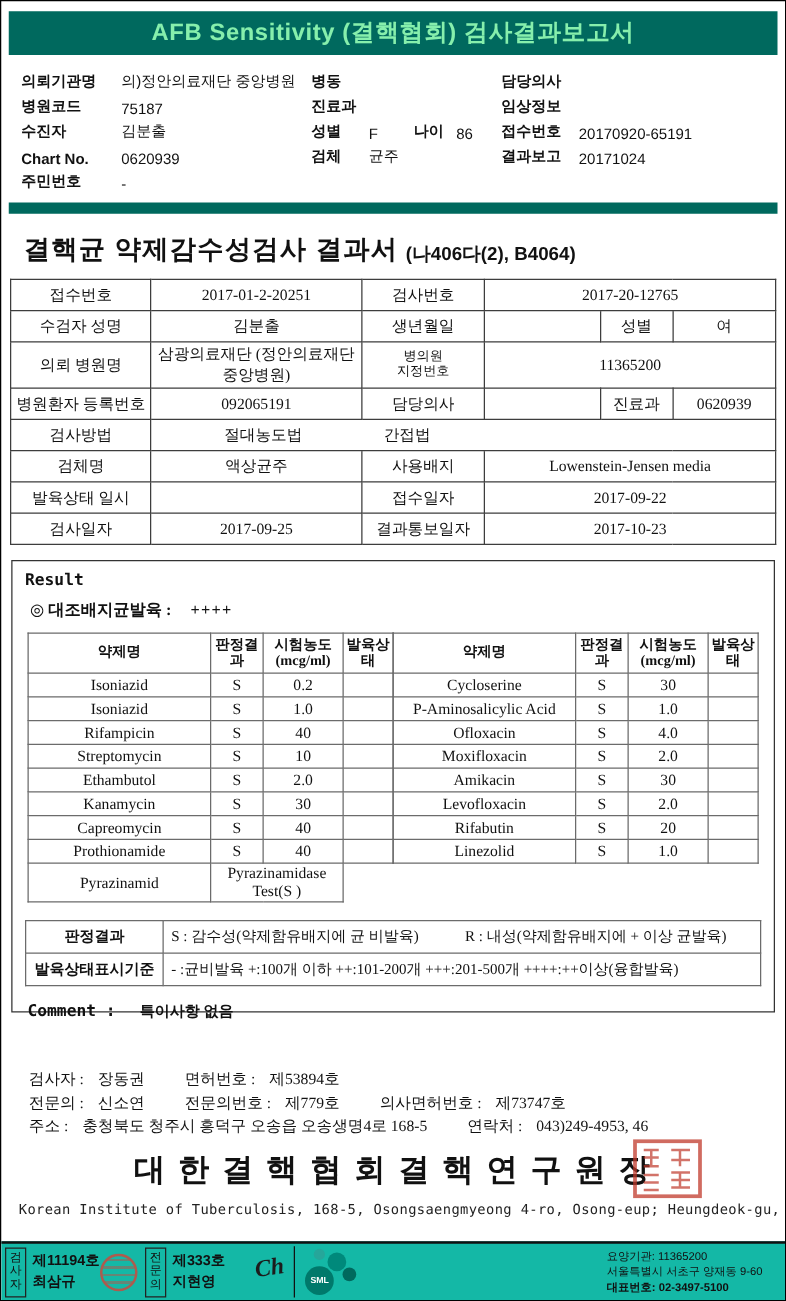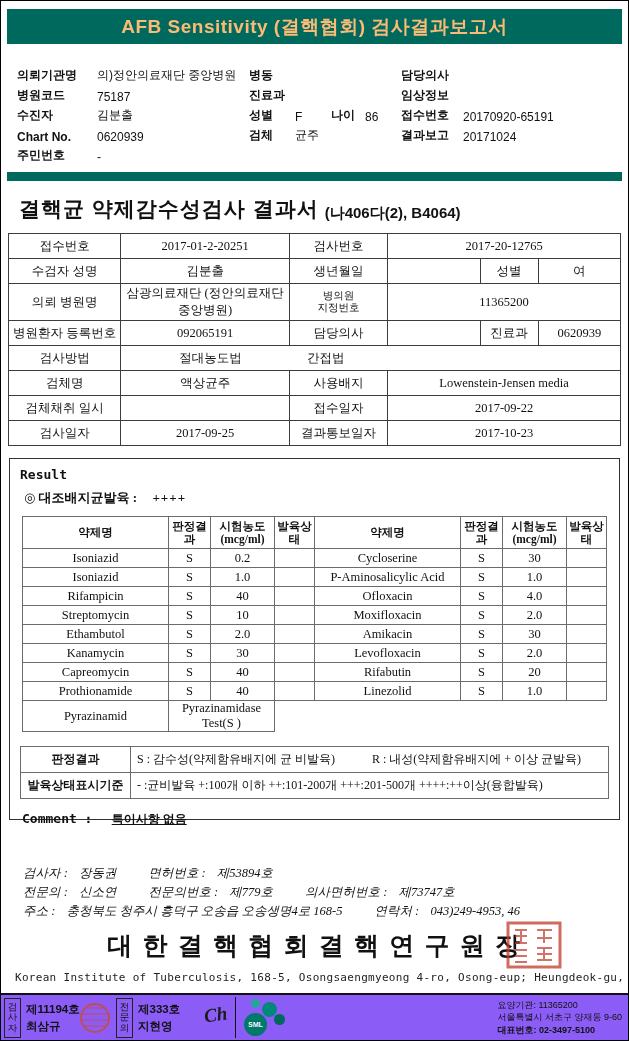--- a/index.html
+++ b/index.html
@@ -1,21 +1,21 @@
 <!DOCTYPE html>
 <html><head>
 <meta charset="utf-8">
 <style>
   * { box-sizing: border-box; margin: 0; padding: 0; }
   html, body { margin: 0; padding: 0; }
   body { background: #e8e8e8; font-family: "Liberation Sans", "DejaVu Sans", sans-serif; color: #111; }
   .page { position: relative; width: 629px; height: 1041px; background: #fff; overflow: hidden; margin: 0; border: 1px solid #000; }
 
   
-  .banner { margin: 8px 6px 12px; background: #00695e; color: #fdba74; font-weight: bold; font-size: 19px; text-align: center; height: 35px; line-height: 35px; letter-spacing: .5px; }
+  .banner { margin: 8px 6px 2px; background: #00695e; color: #86efac; font-weight: bold; font-size: 19px; text-align: center; height: 35px; line-height: 35px; letter-spacing: .5px; }
 
   
   .info { display: flex; padding: 8px 12px 0 16px; font-size: 12px; }
   .info-left { width: 384px; }
   .info-right { width: 205px; }
   .info-row { display: flex; height: 20px; align-items: flex-end; }
   .il-label  { font-weight: bold; width: 80px; }
   .il-value  { width: 152px; }
   .il-label2 { font-weight: bold; width: 46px; }
   .il-value2 { width: 36px; }
@@ -54,36 +54,36 @@
   .drug-table .c-gro  { width: 40px; }
   .drug-table td.ghost { border: none; }
 
   table.legend-table { border-collapse: collapse; margin: 14px auto 0; width: 100%; font-size: 12px; table-layout: fixed; }
   .legend-table td { border: 1px solid #6b6b6b; height: 26px; padding: 2px 6px; overflow: hidden; }
   .legend-table td.legend-label { width: 110px; text-align: center; font-weight: bold; padding: 2px 1px; }
   .legend-s { margin-right: 34px; }
 
   .comment-line { margin-top: 12px; font-size: 13px; padding-left: 2px; }
   .comment-label { font-weight: bold; font-family: "DejaVu Sans Mono", monospace; }
-  .comment-value { font-weight: bold; font-size: 12px; margin-left: 16px; text-decoration: underline; }
+  .comment-value { font-weight: bold; font-size: 12px; margin-left: 16px; }
 
   
   .sig-section { margin: 44px 0 0 22px; font-size: 12.5px; font-family: "Liberation Serif", "DejaVu Serif", serif; }
-  .sig-line { display: flex; height: 19px; align-items: center; font-style: italic; }
+  .sig-line { display: flex; height: 19px; align-items: center; }
   .sig-pair { margin-right: 32px; white-space: nowrap; }
   .sig-pair .sig-val { margin-left: 8px; }
 
   
   .institute-wrap { position: relative; margin-top: 8px; text-align: center; }
   .institute-title { font-size: 25px; font-weight: bold; font-family: "Liberation Serif", "DejaVu Serif", serif; letter-spacing: 2px; }
   .institute-stamp { position: absolute; right: 66px; top: -8px; }
   .institute-en { margin-top: 9px; text-align: left; padding-left: 14px; font-family: "DejaVu Sans Mono", monospace; font-size: 11px; letter-spacing: .3px; color: #222; }
 
   
-  .footer { position: absolute; left: 0; right: 0; bottom: 0; height: 47px; border-top: 2px solid #111; background: #8b5cf6; display: flex; align-items: center; padding: 2px 4px 2px 3px; }
+  .footer { position: absolute; left: 0; right: 0; bottom: 0; height: 47px; border-top: 2px solid #111; background: #14b8a6; display: flex; align-items: center; padding: 2px 16px 2px 3px; }
   .vlabel { border: 1px solid #222; width: 17px; height: 40px; font-size: 9.5px; line-height: 1.15; text-align: center; word-break: break-all; padding-top: 3px; margin-right: 5px; flex: none; }
   .sig-col { display: flex; flex-direction: column; justify-content: center; font-size: 11.5px; font-weight: bold; width: 66px; line-height: 1.45; flex: none; }
   .round-stamp { width: 30px; height: 30px; border: 2px solid #c84b3f; border-radius: 50%; opacity: .85; margin: 0 6px 0 -12px; flex: none; background: repeating-linear-gradient(0deg, transparent 0 4px, rgba(200,75,63,.55) 4px 6px); }
   .handsign { font-family: "Liberation Serif", "DejaVu Serif", serif; font-style: italic; font-size: 19px; font-weight: bold; transform: rotate(-8deg); color: #1c1c1c; margin: 0 8px 6px 0; flex: none; }
   .vdiv { width: 0; border-left: 1px solid #111; align-self: stretch; margin: 0 6px 0 0; flex: none; }
   .sml-logo { position: relative; width: 42px; height: 38px; margin: 0 5px 0 2px; flex: none; }
   .sml-c1 { position: absolute; left: 0; bottom: 1px; width: 23px; height: 23px; border-radius: 50%; background: #00796b; color: #fff; font-size: 7px; font-weight: bold; display: flex; align-items: center; justify-content: center; }
   .sml-c2 { position: absolute; left: 18px; top: 3px; width: 15px; height: 15px; border-radius: 50%; background: #00897b; }
   .sml-c3 { position: absolute; left: 30px; top: 15px; width: 11px; height: 11px; border-radius: 50%; background: #00695e; }
   .sml-c4 { position: absolute; left: 7px; top: 0; width: 9px; height: 9px; border-radius: 50%; background: #26a69a; }
@@ -232,21 +232,21 @@
           <span class="gap2">간접법</span>
         </td>
       </tr>
       <tr>
         <td>검체명</td>
         <td>액상균주</td>
         <td>사용배지</td>
         <td colspan="3">Lowenstein-Jensen media</td>
       </tr>
       <tr>
-        <td>검체채취 일시</td>
+        <td>발육상태 일시</td>
         <td></td>
         <td>접수일자</td>
         <td colspan="3">2017-09-22</td>
       </tr>
       <tr>
         <td>검사일자</td>
         <td>2017-09-25</td>
         <td>결과통보일자</td>
         <td colspan="3">2017-10-23</td>
       </tr>

